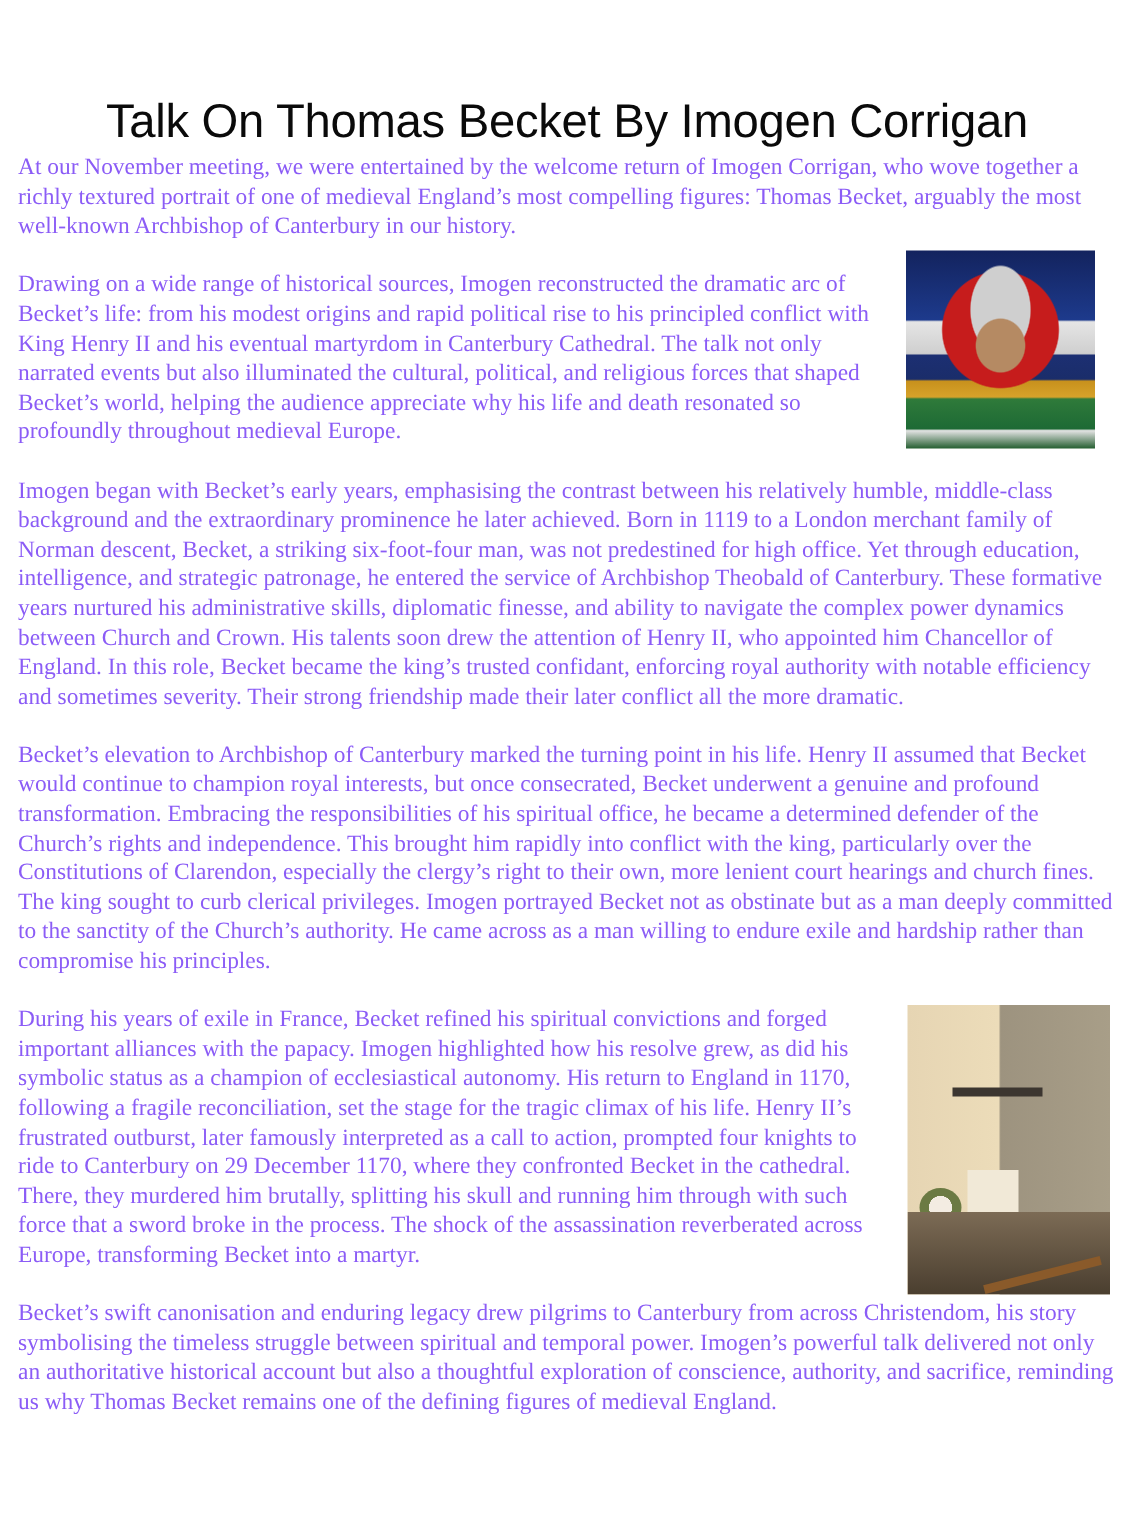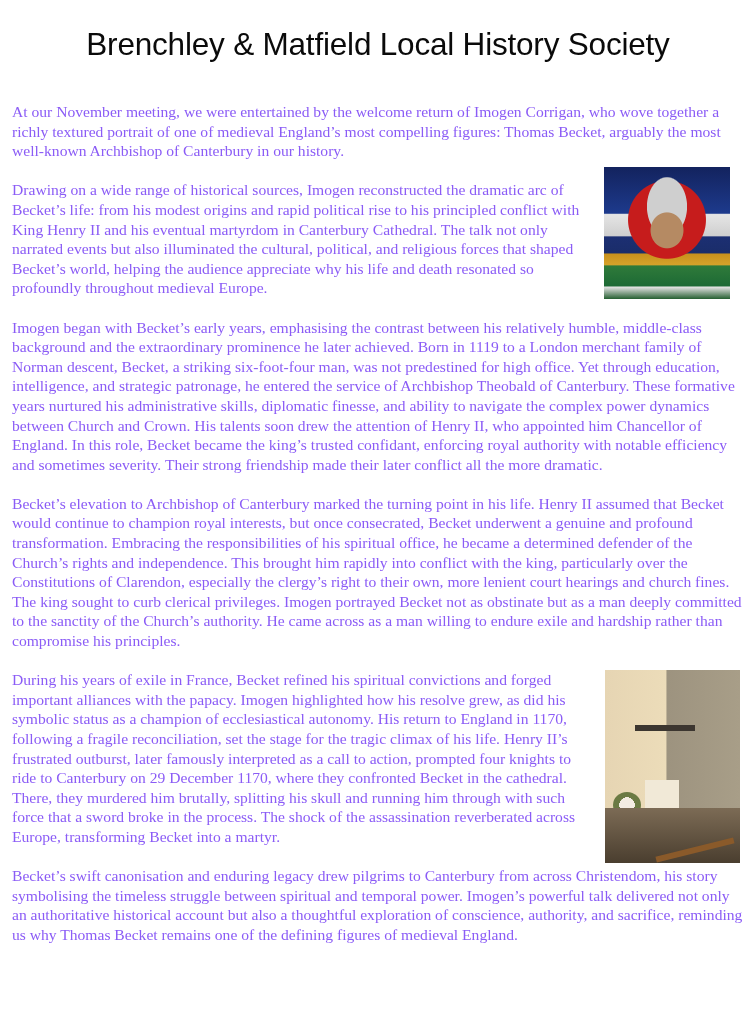--- a/index.html
+++ b/index.html
@@ -31,21 +31,22 @@
   .fig2 .altar { position:absolute; left:40px; bottom:45px; width:34px; height:38px; background:#f1e9d7; }
   .fig2 .sword { position:absolute; left:30px; top:55px; width:60px; height:6px; background:#3c3630; }
   .fig2 .flowers { position:absolute; left:8px; bottom:45px; width:28px; height:26px; border-radius:50%;
     background: radial-gradient(circle, #f3ece2 0 40%, #6b7a43 41% 100%); }
   .fig2 .bench { position:absolute; left:50px; bottom:10px; width:80px; height:6px; background:#8a5a2a; transform:rotate(-14deg); }
 </style>
 </head>
 <body>
 
 <h1 class="title">
-  <span>Brenchley &amp; Matfield Local History Society</span><br>
+  <br>
+  <span>Talk On Thomas Becket By Imogen Corrigan</span>
 </h1>
 
 <div class="content">
   <p>At our November meeting, we were entertained by the welcome return of Imogen Corrigan, who wove together a richly textured portrait of one of medieval England’s most compelling figures: Thomas Becket, arguably the most well-known Archbishop of Canterbury in our history.</p>
 
   <div class="fig fig1"></div>
   <p>Drawing on a wide range of historical sources, Imogen reconstructed the dramatic arc of Becket’s life: from his modest origins and rapid political rise to his principled conflict with King Henry II and his eventual martyrdom in Canterbury Cathedral. The talk not only narrated events but also illuminated the cultural, political, and religious forces that shaped Becket’s world, helping the audience appreciate why his life and death resonated so profoundly throughout medieval Europe.</p>
 
   <p>Imogen began with Becket’s early years, emphasising the contrast between his relatively humble, middle-class background and the extraordinary prominence he later achieved. Born in 1119 to a London merchant family of Norman descent, Becket, a striking six-foot-four man, was not predestined for high office. Yet through education, intelligence, and strategic patronage, he entered the service of Archbishop Theobald of Canterbury. These formative years nurtured his administrative skills, diplomatic finesse, and ability to navigate the complex power dynamics between Church and Crown. His talents soon drew the attention of Henry II, who appointed him Chancellor of England. In this role, Becket became the king’s trusted confidant, enforcing royal authority with notable efficiency and sometimes severity. Their strong friendship made their later conflict all the more dramatic.</p>
 

